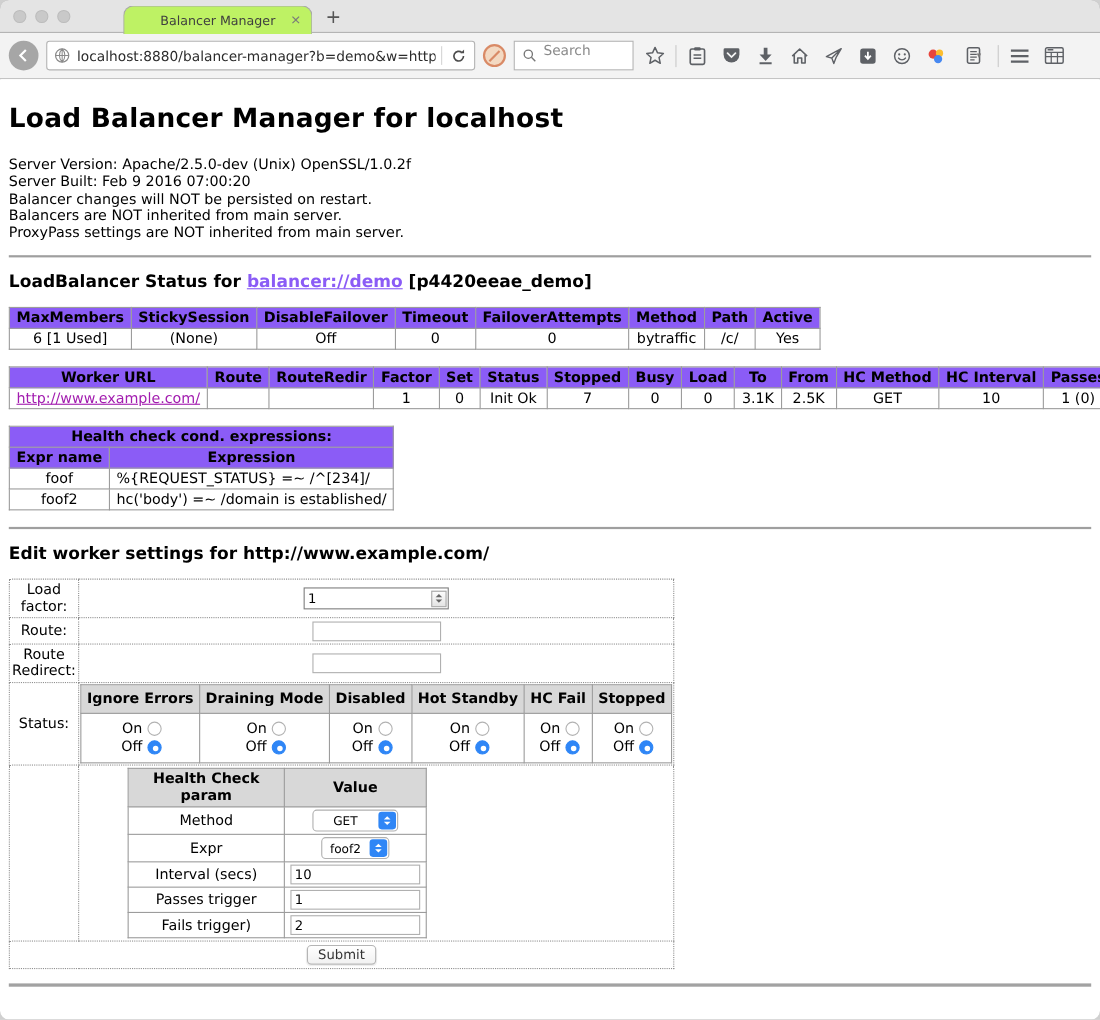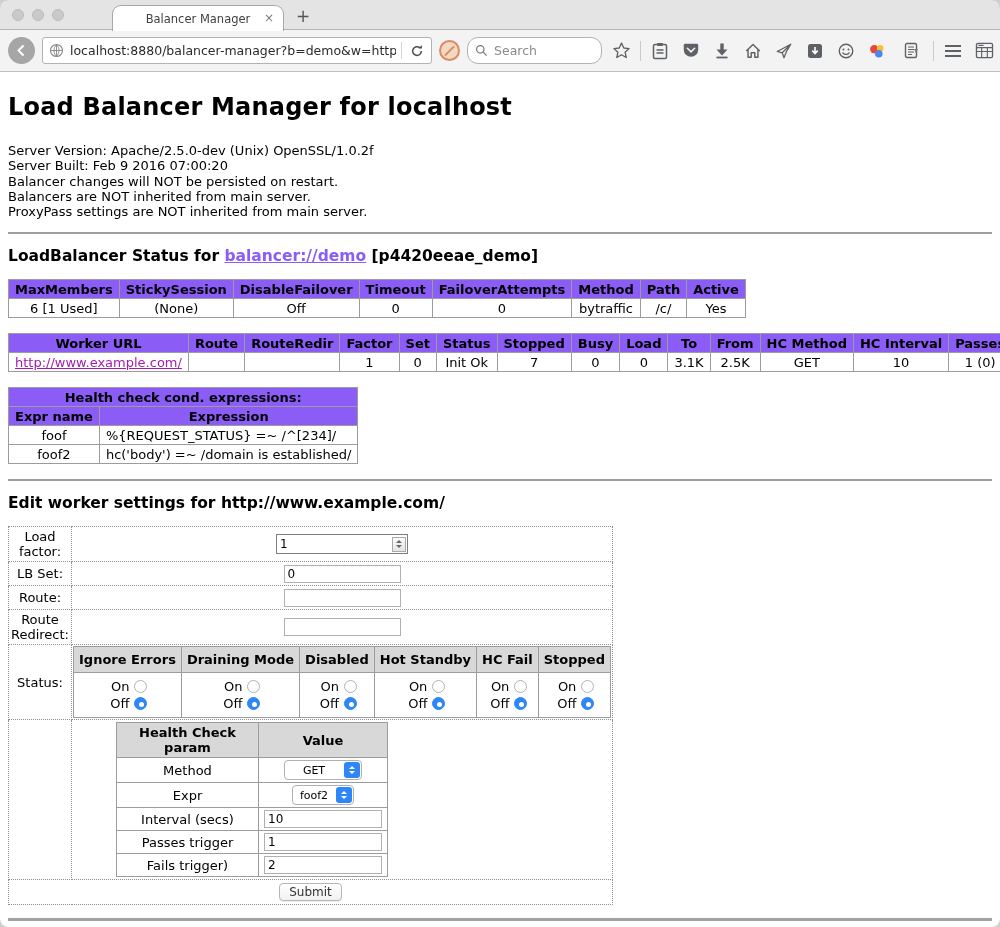--- a/index.html
+++ b/index.html
@@ -4,41 +4,41 @@
 <style>
   * { box-sizing: border-box; margin: 0; padding: 0; }
   html,body { width:1000px; height:927px; background:#d0d0d0; font-family:"DejaVu Sans","Liberation Sans",sans-serif; }
   .window { width:1000px; height:927px; border-radius:8px; overflow:hidden; background:#fff;
             box-shadow:0 0 0 1px #8f8f8f inset; display:flex; flex-direction:column; }
 
   
   .tabstrip { height:30px; background:#e4e4e4; position:relative; border-bottom:1px solid #b4b4b4; flex:none; }
   .lights { position:absolute; left:12px; top:9px; display:flex; gap:8px; }
   .light { width:12px; height:12px; border-radius:50%; background:#c9c9c9; border:1px solid #bcbcbc; }
-  .tab { position:absolute; left:112px; top:5px; width:172px; height:26px; background:#ffffff;
+  .tab { position:absolute; left:112px; top:5px; width:172px; height:26px; background:#bef264;
          border:1px solid #a8a8a8; border-bottom:none; border-radius:9px 9px 0 0; z-index:2;
          display:flex; align-items:center; justify-content:center; }
   .tab-title { font-size:11.5px; color:#3f3f3f; }
   .tab-close { position:absolute; right:9px; top:5px; font-size:12px; color:#7a7a7a; line-height:14px; cursor:default; }
   .newtab { position:absolute; left:296px; top:6px; font-size:17px; color:#555; }
 
   .toolbar { height:42px; background:#f3f3f3; border-bottom:1px solid #bfbfbf; flex:none;
              display:flex; align-items:center; padding:0 8px; gap:7px; }
   .nav-back { width:27px; height:27px; border-radius:50%; background:#a6a6a6; color:#fff;
               display:flex; align-items:center; justify-content:center; font-size:15px; flex:none; }
   .urlbar { width:390px; height:27px; background:#fff; border:1px solid #b3b3b3; border-radius:3px;
             display:flex; align-items:center; padding:0 4px; gap:5px; flex:none; }
   .url-text { font-size:12.5px; color:#2b2b2b; white-space:nowrap; overflow:hidden; flex:1; }
   .bar-divider { width:1px; height:17px; background:#d4d4d4; flex:none; }
   .blocked { width:21px; height:21px; border-radius:50%; border:2px solid #d98a66; background:#f3d9c2;
              position:relative; flex:none; }
   .blocked::after { content:""; position:absolute; left:2px; top:8px; width:13px; height:2px;
                     background:#d98a66; transform:rotate(-45deg); }
-  .searchbar { width:135px; height:27px; background:#fff; border:1px solid #b3b3b3; border-radius:11px;
-               display:flex; align-items:center; padding:0 6px; gap:5px; flex:none; }
+  .searchbar { width:109px; height:27px; background:#fff; border:1px solid #b3b3b3; border-radius:0;
+               display:flex; align-items:flex-start; padding:0 6px; gap:5px; flex:none; }
   .searchbar input { border:none; outline:none; width:90px; font-size:12.5px; font-family:inherit; color:#333; background:transparent; }
   .searchbar input::placeholder { color:#8a8a8a; }
   .tb-icon { width:24px; height:24px; display:flex; align-items:center; justify-content:center; flex:none; color:#5e6166; }
   .tb-icon svg { display:block; }
   .v-div { width:1px; height:20px; background:#cacaca; flex:none; }
   .caret { font-size:8px; color:#7a7a7a; margin-left:-4px; }
 
   
   .content { flex:1; background:#fff; padding:8px 8px 0 8px; font-size:13px; color:#000; overflow:hidden; }
   h1 { font-size:24px; font-weight:bold; margin:13px 0 22px 0; letter-spacing:0.2px; }
@@ -339,24 +339,20 @@
             <span class="numwrap">
               <span class="numval">1</span>
               <span class="spinner">
                   <i class="up"></i>
                   <i class="dn"></i>
                 </span>
             </span>
           </td>
         </tr>
         <tr>
-          <td class="flabel">LB Set:</td>
-          <td><input class="txt" type="text" value="0" style=""></td>
-        </tr>
-        <tr>
           <td class="flabel">Route:</td>
           <td><input class="txt" type="text" value="" style=""></td>
         </tr>
         <tr>
           <td class="flabel">Route Redirect:</td>
           <td><input class="txt" type="text" value="" style=""></td>
         </tr>
         <tr>
           <td class="flabel">Status:</td>
           <td style="padding:1px;">

